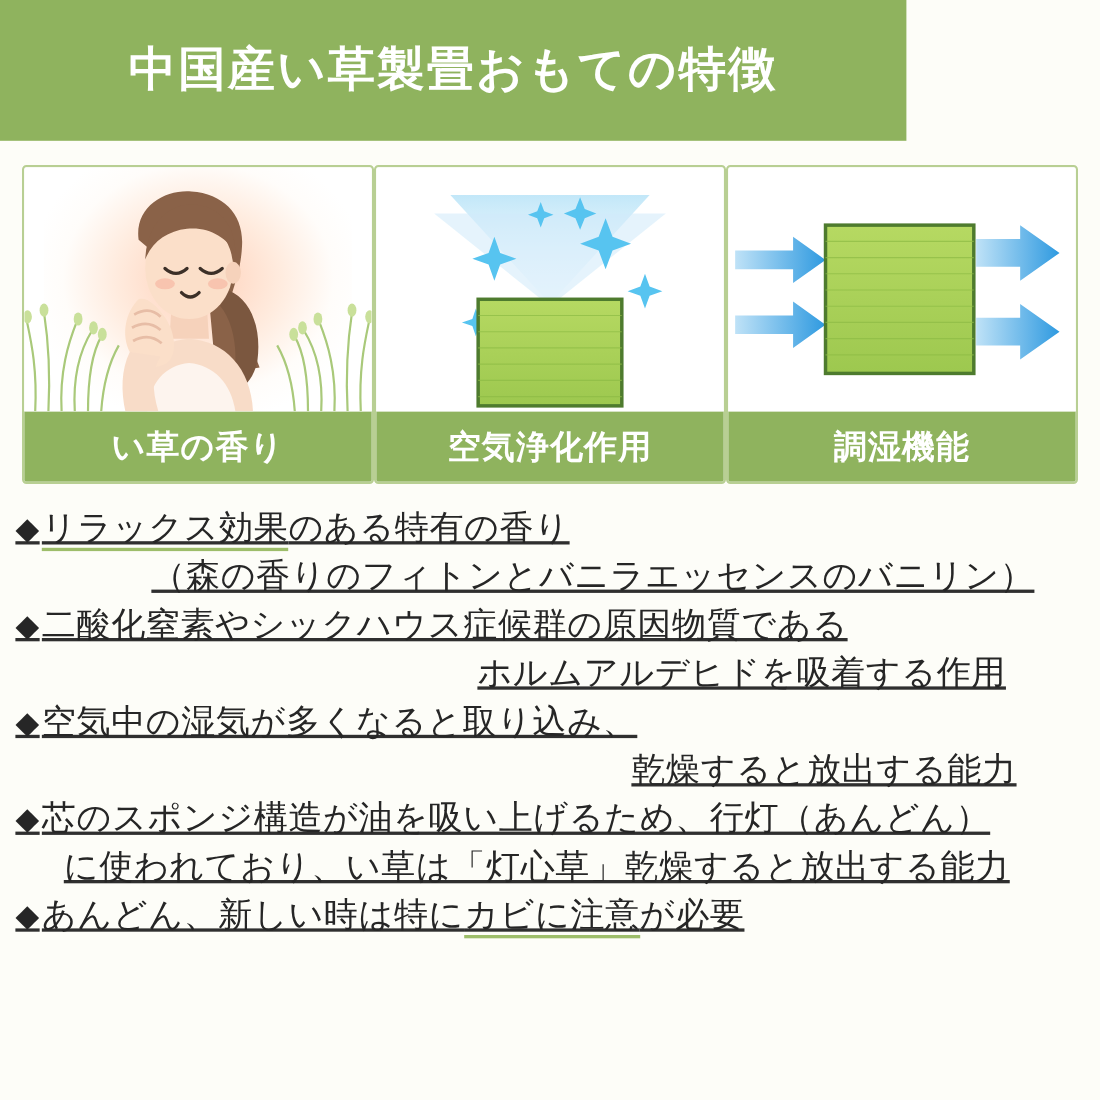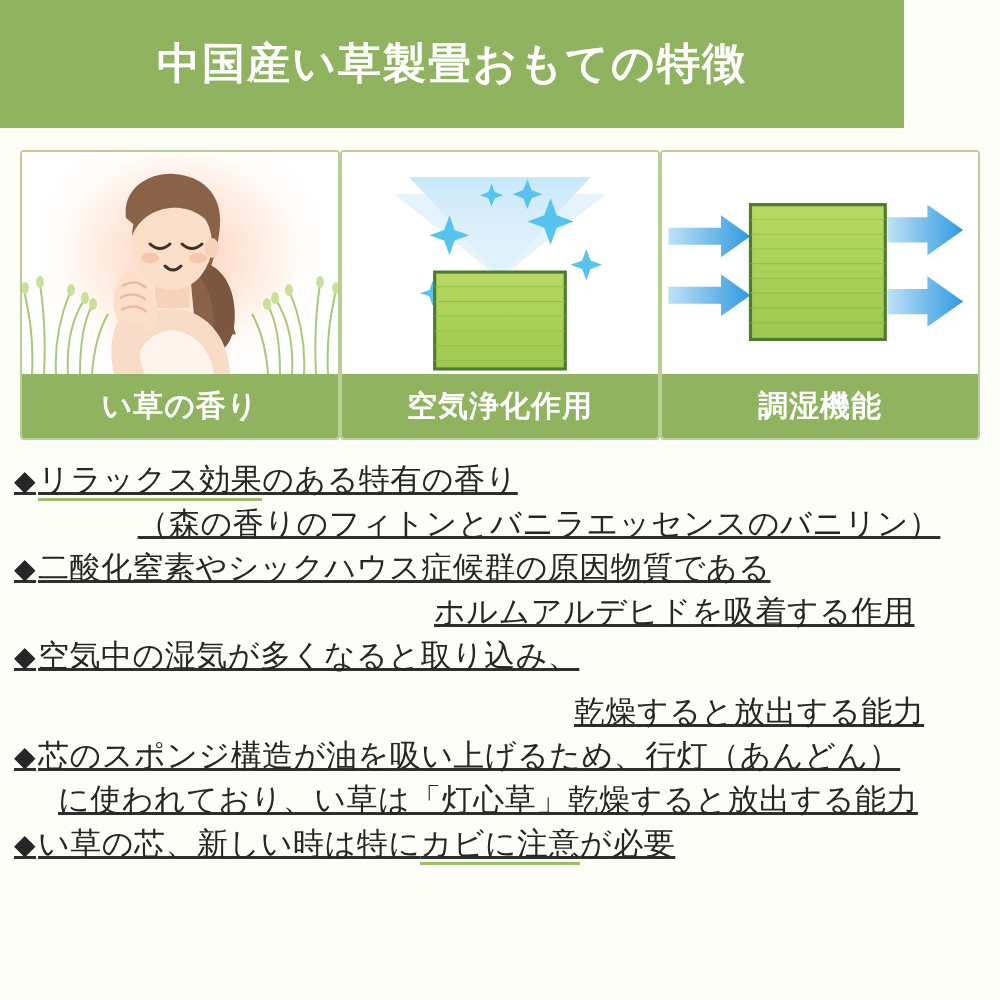--- a/index.html
+++ b/index.html
@@ -16,21 +16,21 @@
   }
   .page {
     position: relative;
     width: 1000px;
     height: 1000px;
     background: #fdfdf8;
   }
 
   
   .header {
-    width: 904px;
+    width: 824px;
     height: 128px;
     background: #8fb35e;
     display: flex;
     align-items: center;
     justify-content: center;
     box-sizing: border-box;
   }
   .header-title {
     color: #ffffff;
     font-size: 43px;
@@ -108,21 +108,21 @@
   .line {
     font-size: 31px;
     line-height: 1.42;
     color: #262626;
     white-space: nowrap;
     letter-spacing: 0.5px;
   }
   .line.indent-1 { padding-left: 78px; text-align: center; }
   .line.indent-2 { padding-left: 420px; }
   .line.indent-3 { padding-left: 44px; }
-  .line.indent-4 { padding-left: 560px; margin-top: 12px; }
+  .line.indent-4 { padding-left: 560px; }
   .diamond {
     color: #262626;
     font-size: 28px;
     padding-right: 2px;
   }
   .ul-green {
     border-bottom: 3px solid #9dbd6a;
     padding-bottom: 1px;
   }
 </style>
@@ -291,16 +291,16 @@
 
   <div class="bullets" id="bullet-list">
       <div class="line indent-0"><span class="diamond">◆</span><span class="ul-green">リラックス効果</span><span>のある特有の香り</span></div>
       <div class="line indent-1"><span>（森の香りのフィトンとバニラエッセンスのバニリン）</span></div>
       <div class="line indent-0"><span class="diamond">◆</span><span>二酸化窒素やシックハウス症候群の原因物質である</span></div>
       <div class="line indent-2"><span>ホルムアルデヒドを吸着する作用</span></div>
       <div class="line indent-0"><span class="diamond">◆</span><span>空気中の湿気が多くなると取り込み、</span></div>
       <div class="line indent-4"><span>乾燥すると放出する能力</span></div>
       <div class="line indent-0"><span class="diamond">◆</span><span>芯のスポンジ構造が油を吸い上げるため、行灯（あんどん）</span></div>
       <div class="line indent-3"><span>に使われており、い草は「灯心草」乾燥すると放出する能力</span></div>
-      <div class="line indent-0"><span class="diamond">◆</span><span>い草の芯、新しい時は特に</span><span class="ul-green">カビに注意</span><span>が必要</span></div>
+      <div class="line indent-0"><span class="diamond">◆</span><span>あんどん、新しい時は特に</span><span class="ul-green">カビに注意</span><span>が必要</span></div>
     </div>
 
 </div>
 
 </body></html>

